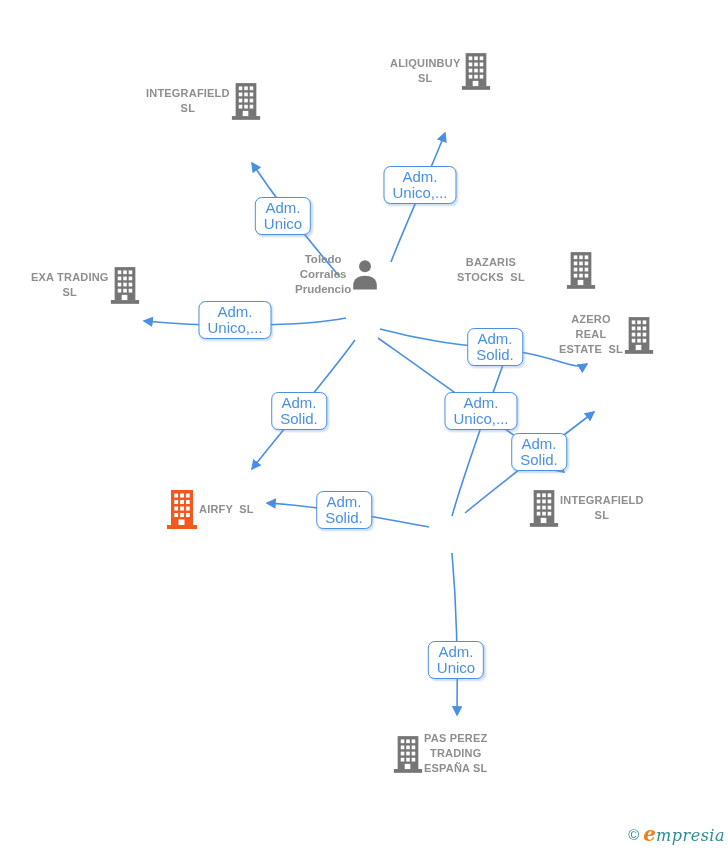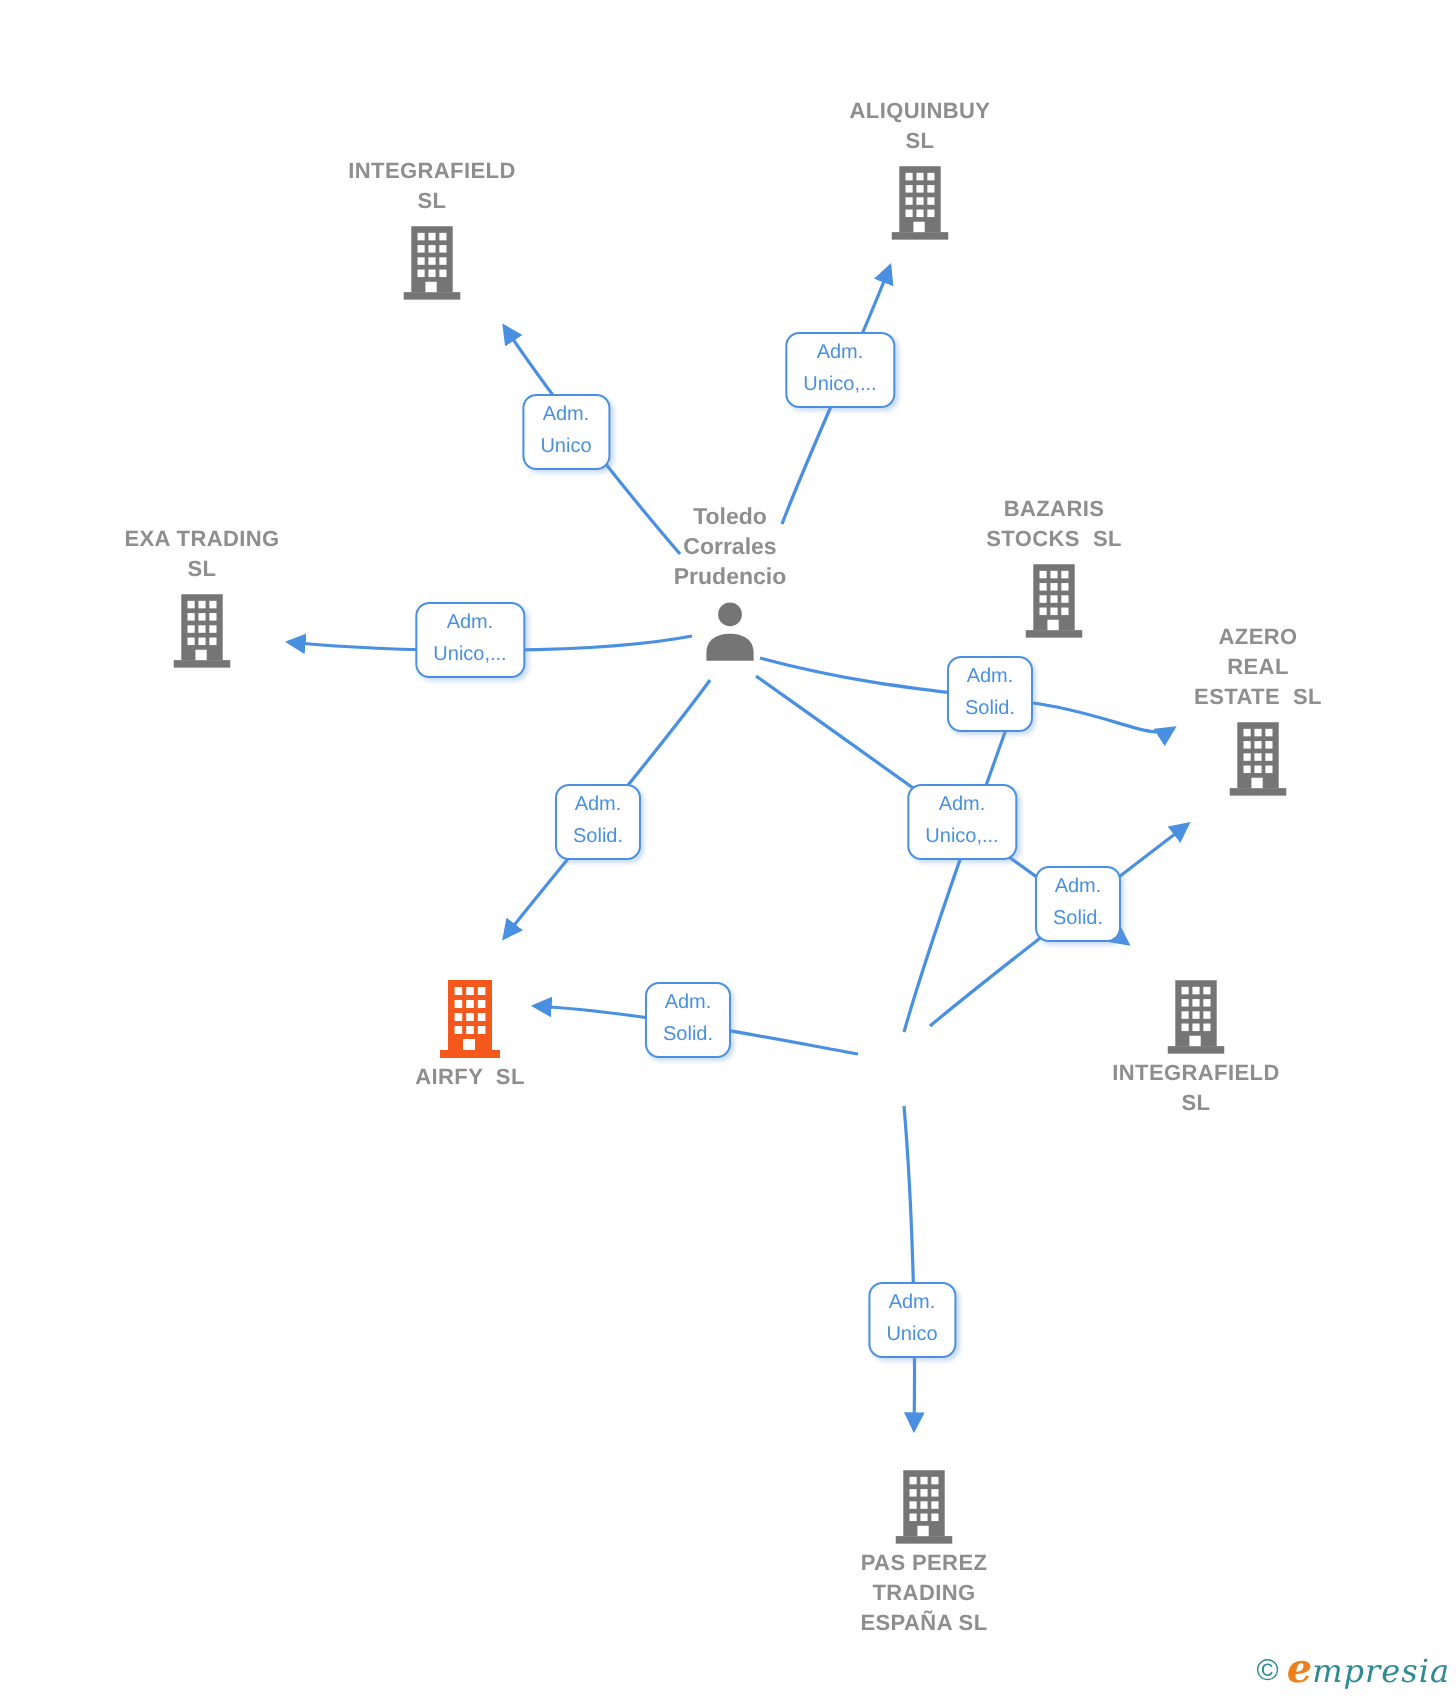--- a/index.html
+++ b/index.html
@@ -2,33 +2,33 @@
 <html><head>
 <meta charset="utf-8">
 <style>
   html,body{margin:0;padding:0;background:#fff;}
   .stage{
     position:relative;width:728px;height:850px;background:#ffffff;overflow:hidden;
     font-family:"Liberation Sans",sans-serif;
   }
   svg.edges{position:absolute;left:0;top:0;z-index:1;}
   .node{
-    position:absolute;z-index:2;display:flex;flex-direction:column;align-items:center;
+    position:absolute;z-index:2;display:flex;flex-direction:row;align-items:center;
     width:140px;transform:translateX(-50%);
   }
   .node .lbl{
     white-space:pre-wrap;text-align:center;font-size:11px;line-height:15px;
     color:#8e8e8e;font-weight:bold;letter-spacing:.2px;
   }
   .node.person .lbl{font-weight:bold;font-size:11.5px;letter-spacing:0;}
   .node .ico{display:block;margin:3px 0;}
   .edge-label{
     position:absolute;z-index:3;transform:translate(-50%,-50%);
     background:#ffffff;border:1.5px solid #4a90e2;border-radius:7px;
-    padding:2px 8px;font-size:10px;line-height:16px;color:#4a90e2;
+    padding:2px 8px;font-size:15px;line-height:16px;color:#4a90e2;
     text-align:center;white-space:pre-wrap;
     box-shadow:1.5px 1.5px 2px rgba(110,155,220,.35);
   }
   .logo{
     position:absolute;right:3px;top:822px;z-index:4;
     font-family:"DejaVu Serif",serif;font-style:italic;white-space:nowrap;
   }
   .logo .logo-c{font-family:"Liberation Sans",sans-serif;font-style:normal;color:#2e8a93;font-size:15px;vertical-align:1px;margin-right:4px;}
   .logo .logo-e{color:#ef7f1a;font-size:20px;font-weight:bold;}
   .logo .logo-rest{color:#2e8a93;font-size:16px;letter-spacing:.5px;}
@@ -123,21 +123,21 @@
           <rect x="15.1" y="17.5" width="3.8" height="4"></rect>
           <rect x="20.9" y="17.5" width="3.8" height="4"></rect>
           <rect x="9.3" y="24" width="3.8" height="4"></rect>
           <rect x="15.1" y="24" width="3.8" height="4"></rect>
           <rect x="20.9" y="24" width="3.8" height="4"></rect>
           <rect x="13.5" y="30.5" width="6" height="5.5"></rect>
         </g>
     </svg>
   </div>
 
-  <div class="node" style="left:527px;top:248px;">
+  <div class="node" style="left:527px;top:248px;justify-content:space-between;">
     <div class="lbl">BAZARIS
 STOCKS  SL</div>
     <svg class="ico" width="32" height="38" viewBox="0 0 34 40">
       <rect x="2" y="36" width="30" height="4" fill="#757575"></rect>
         <rect x="6" y="1" width="22" height="35" fill="#757575"></rect>
       <g fill="#ffffff">
           <rect x="9.3" y="4.5" width="3.8" height="4"></rect>
           <rect x="15.1" y="4.5" width="3.8" height="4"></rect>
           <rect x="20.9" y="4.5" width="3.8" height="4"></rect>
           <rect x="9.3" y="11" width="3.8" height="4"></rect>
@@ -219,21 +219,21 @@
           <rect x="9.3" y="24" width="3.8" height="4"></rect>
           <rect x="15.1" y="24" width="3.8" height="4"></rect>
           <rect x="20.9" y="24" width="3.8" height="4"></rect>
           <rect x="13.5" y="30.5" width="6" height="5.5"></rect>
         </g>
     </svg>
     <div class="lbl">INTEGRAFIELD
 SL</div>
   </div>
 
-  <div class="node" style="left:462px;top:731px;justify-content:space-between;">
+  <div class="node" style="left:462px;top:731px;">
     <svg class="ico" width="32" height="38" viewBox="0 0 34 40">
       <rect x="2" y="36" width="30" height="4" fill="#757575"></rect>
         <rect x="6" y="1" width="22" height="35" fill="#757575"></rect>
       <g fill="#ffffff">
           <rect x="9.3" y="4.5" width="3.8" height="4"></rect>
           <rect x="15.1" y="4.5" width="3.8" height="4"></rect>
           <rect x="20.9" y="4.5" width="3.8" height="4"></rect>
           <rect x="9.3" y="11" width="3.8" height="4"></rect>
           <rect x="15.1" y="11" width="3.8" height="4"></rect>
           <rect x="20.9" y="11" width="3.8" height="4"></rect>

